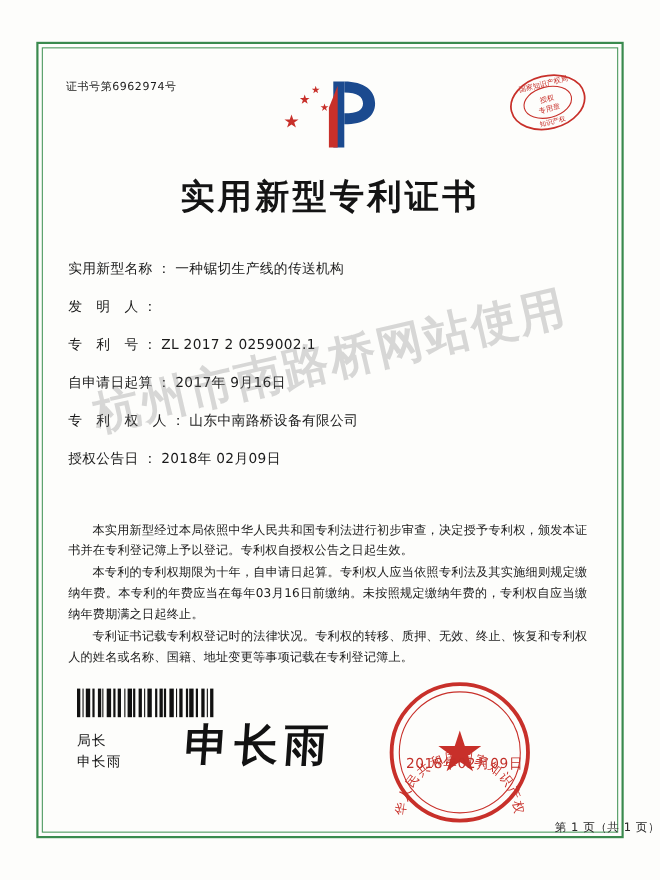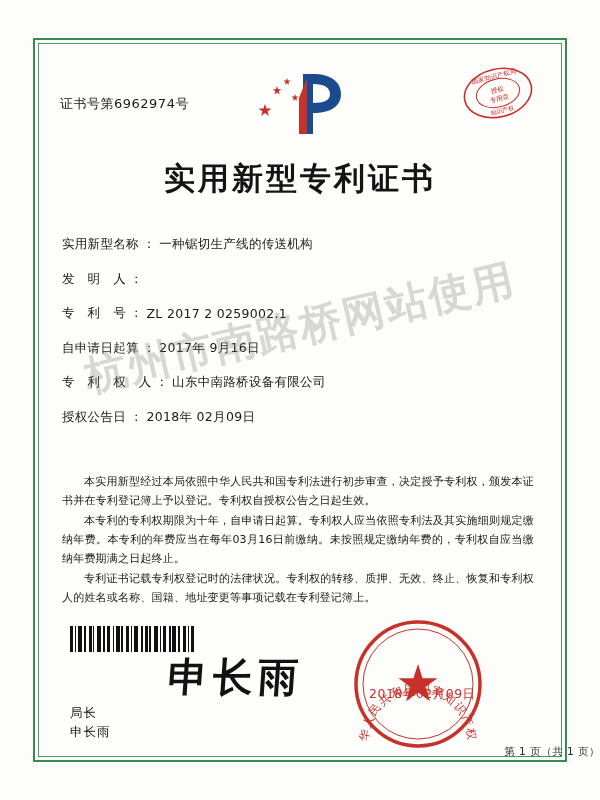--- a/index.html
+++ b/index.html
@@ -35,22 +35,22 @@
     left: 38px;
     top: 43px;
     width: 524px;
     height: 714px;
     border: 1px solid #4d9a60;
     box-sizing: border-box;
   }
   .cert-no {
     position: absolute;
     left: 60px;
-    top: 95px;
-    font-size: 13px;
+    top: 72px;
+    font-size: 10px;
     color: #1a1a1a;
     letter-spacing: 0.5px;
     white-space: nowrap;
   }
   
   .logo {
     position: absolute;
     left: 255px;
     top: 68px;
     width: 90px;
@@ -79,21 +79,21 @@
     letter-spacing: 3px;
   }
   .fields {
     position: absolute;
     left: 62px;
     top: 236px;
     width: 470px;
   }
   .field-row {
     display: flex;
-    align-items: center;
+    align-items: flex-start;
     margin-bottom: 17.5px;
     font-size: 12.5px;
     color: #1a1a1a;
     white-space: nowrap;
   }
   .field-label {
     flex: 0 0 auto;
     letter-spacing: 0.3px;
   }
   .field-sep {
@@ -137,21 +137,20 @@
   }
   
   .director {
     position: absolute;
     left: 70px;
     top: 663px;
     font-size: 12.5px;
     line-height: 19px;
     color: #141414;
     letter-spacing: 1px;
-    margin-top: 40px;
   }
   .signature {
     position: absolute;
     left: 168px;
     top: 650px;
     font-family: "DejaVu Serif", "Liberation Serif", serif;
     font-size: 40px;
     font-weight: bold;
     color: #121212;
     letter-spacing: 5px;

